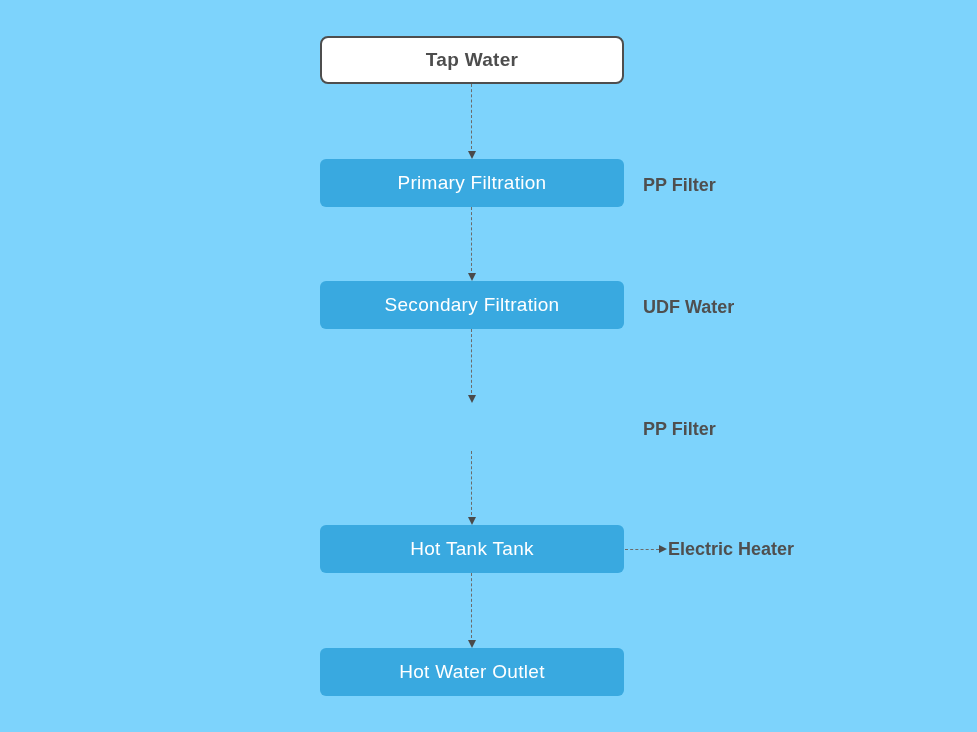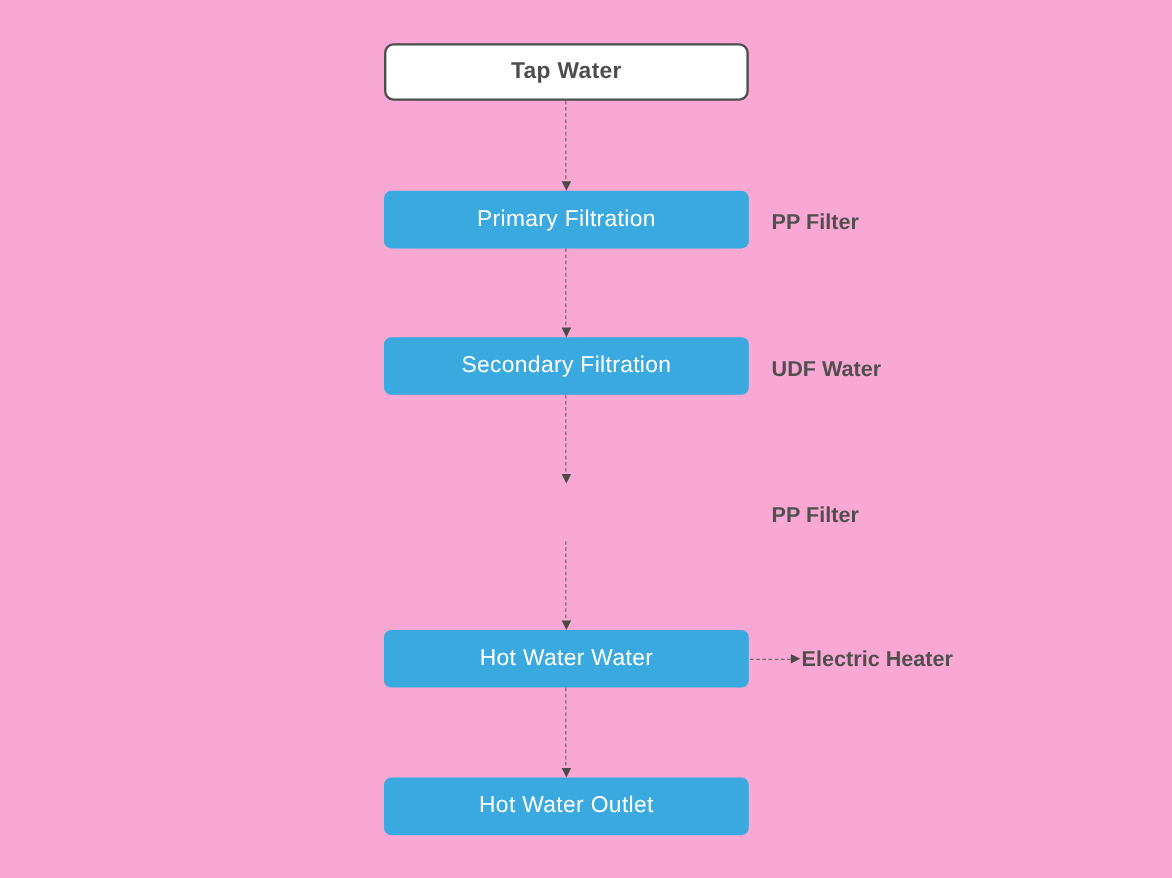--- a/index.html
+++ b/index.html
@@ -5,21 +5,21 @@
   html, body {
     margin: 0;
     padding: 0;
     background: #ffffff;
     font-family: "Liberation Sans", sans-serif;
   }
   .canvas {
     position: relative;
     width: 977px;
     height: 732px;
-    background: #f9a8d4;
+    background: #7dd3fc;
     overflow: hidden;
   }
   .node {
     position: absolute;
     left: 320px;
     width: 304px;
     height: 48px;
     box-sizing: border-box;
     border-radius: 6px;
     background: #39A9E0;
@@ -111,21 +111,21 @@
   <div class="node" style="top:159px">
     <span>Primary Filtration</span>
   </div>
 
   <div class="node" style="top:281px">
     <span>Secondary Filtration</span>
   </div>
 
 
   <div class="node" style="top:525px">
-    <span>Hot Water Water</span>
+    <span>Hot Tank Tank</span>
   </div>
 
   <div class="node" style="top:648px">
     <span>Hot Water Outlet</span>
   </div>
 
   <div class="v-conn" style="top:84px;height:75px">
     <div class="v-line" style="height:65px"></div>
     <div class="arrow-down"></div>
   </div>

